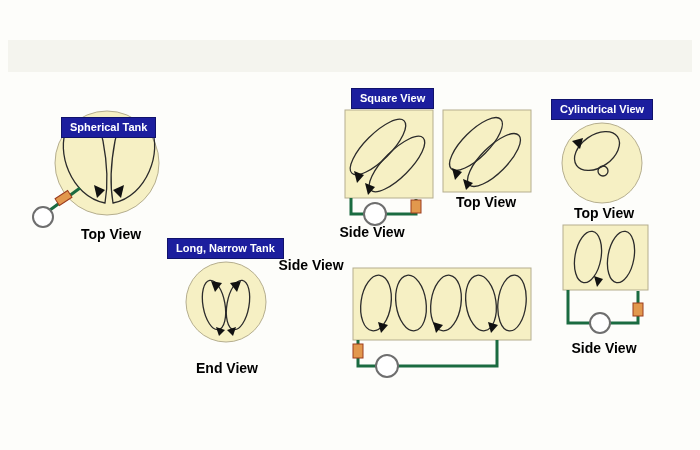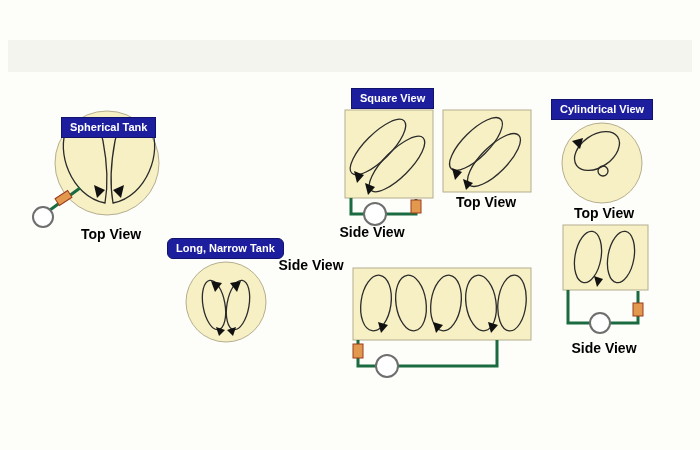--- a/index.html
+++ b/index.html
@@ -123,28 +123,29 @@
       <circle class="pump" cx="387" cy="366" r="11"></circle>
     </g>
   </svg>
 
   <div class="tank-label" style="left:61px; top:85px;margin-top:32px;">Spherical Tank</div>
 
   <div class="tank-label" style="left:351px; top:88px;">Square View</div>
 
   <div class="tank-label" style="left:551px; top:99px;">Cylindrical View</div>
 
-  <div class="tank-label" style="left:167px; top:238px;border-radius:6px;">Long, Narrow Tank</div>
+  <div class="tank-label" style="left:167px; top:238px;">Long, Narrow Tank</div>
 
   <div class="view-label" style="left:61px; top:226px;">Top View</div>
 
   <div class="view-label" style="left:322px; top:224px;">Side View</div>
 
   <div class="view-label" style="left:436px; top:194px;">Top View</div>
 
   <div class="view-label" style="left:554px; top:205px;">Top View</div>
 
   <div class="view-label" style="left:554px; top:340px;">Side View</div>
 
   <div class="view-label" style="left:261px; top:257px;">Side View</div>
 
+  <div class="view-label" style="left:177px; top:360px;">End View</div>
 
 </div>
 
 </body></html>

